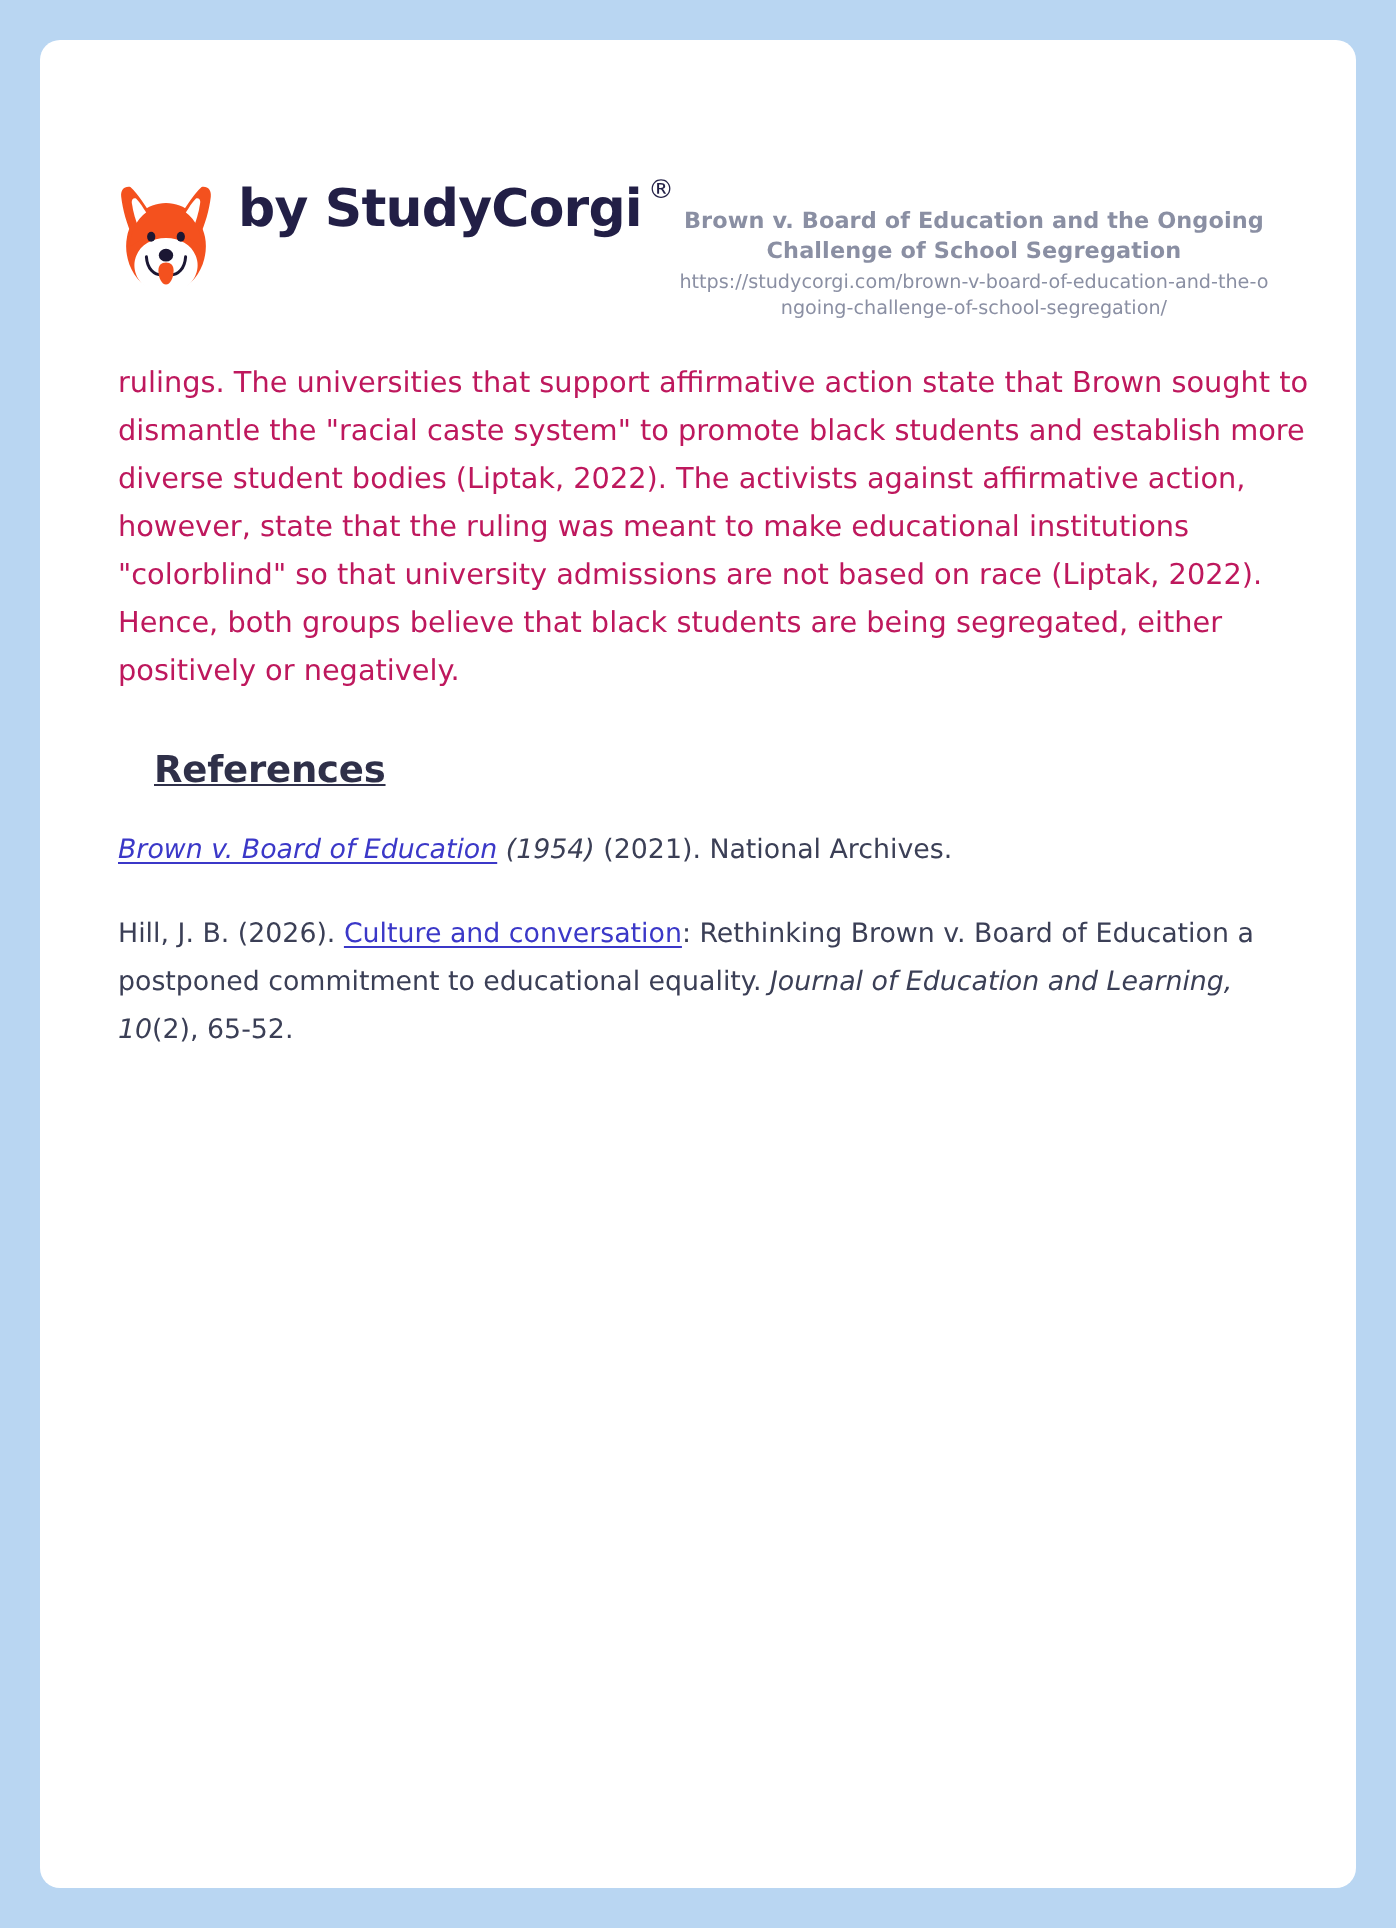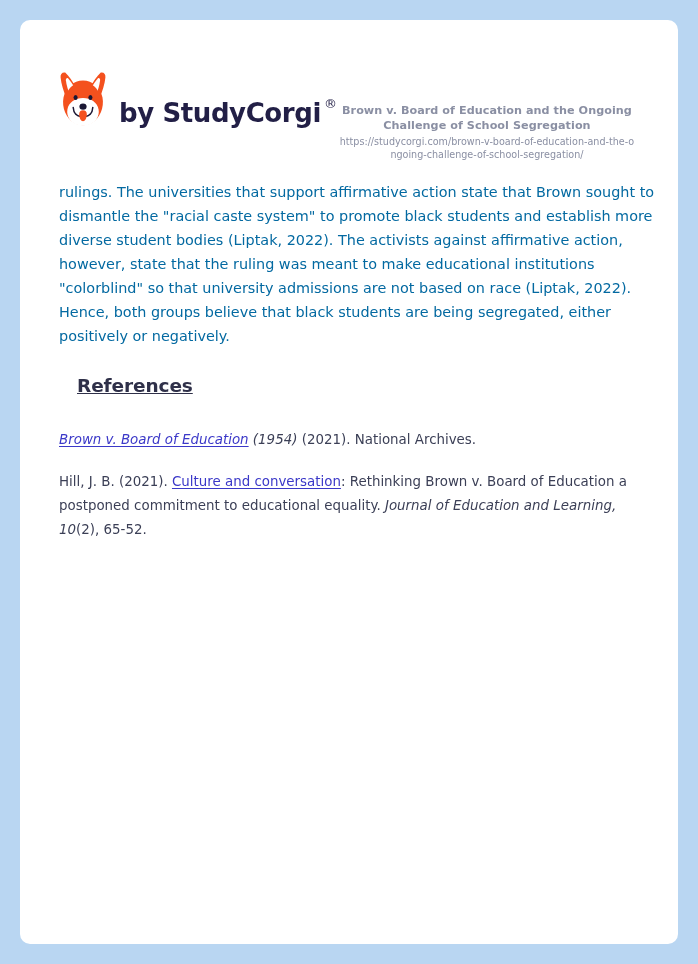--- a/index.html
+++ b/index.html
@@ -31,23 +31,23 @@
     left: 0;
     top: 0;
     width: 658px;
     height: 128px;
     display: flex;
     align-items: flex-start;
     justify-content: space-between;
   }
   .brand-block {
     display: flex;
-    align-items: flex-end;
+    align-items: flex-start;
     padding-left: 39px;
-    padding-top: 51px;
+    padding-top: 72px;
   }
   .corgi-logo {
     width: 48px;
     height: 55px;
     flex: 0 0 auto;
     display: block;
   }
   .brand-wordmark {
     margin-left: 12px;
     position: relative;
@@ -99,36 +99,36 @@
   
   .doc-body {
     position: absolute;
     left: 39px;
     top: 160px;
     width: 596px;
   }
   .body-paragraph {
     font-family: "DejaVu Sans", sans-serif;
     font-size: 14.4px;
-    color: #0369a1;
+    color: #be185d;
     line-height: 24px;
     margin: 0;
     text-align: left;
   }
   .section-heading {
     font-family: "DejaVu Sans", sans-serif;
     font-size: 18.5px;
     font-weight: bold;
     color: #2f3049;
     margin: 27px 0 0 18px;
     letter-spacing: -0.1px;
     text-decoration: underline;
   }
   .reference-list {
-    margin-top: 32px;
+    margin-top: 18px;
   }
   .reference-item {
     font-family: "DejaVu Sans", sans-serif;
     font-size: 13.4px;
     color: #3b3f56;
     line-height: 24px;
     margin-bottom: 18px;
   }
   .reference-item:last-child {
     margin-bottom: 0;
@@ -199,20 +199,20 @@
 
     <h2 class="section-heading">References</h2>
 
     <div class="reference-list">
 
       <div class="reference-item">
         <a class="ref-link italic" href="#">Brown v. Board of Education</a><span class="ref-italic"> (1954)</span><span> (2021). National Archives.</span>
       </div>
 
       <div class="reference-item">
-        <span>Hill, J. B. (2021). </span><a class="ref-link" href="#">Culture and conversation</a><span>: Rethinking Brown v. Board of Education a postponed commitment to educational equality. </span><span class="ref-italic">Journal of Education and Learning, 10</span><span>(2), 65-52.</span>
+        <span>Hill, J. B. (2026). </span><a class="ref-link" href="#">Culture and conversation</a><span>: Rethinking Brown v. Board of Education a postponed commitment to educational equality. </span><span class="ref-italic">Journal of Education and Learning, 10</span><span>(2), 65-52.</span>
       </div>
 
 
     </div>
   </div>
 
 </div>
 
 </body></html>

